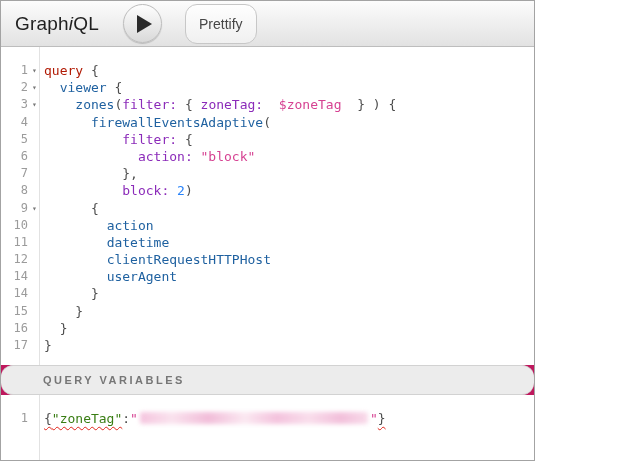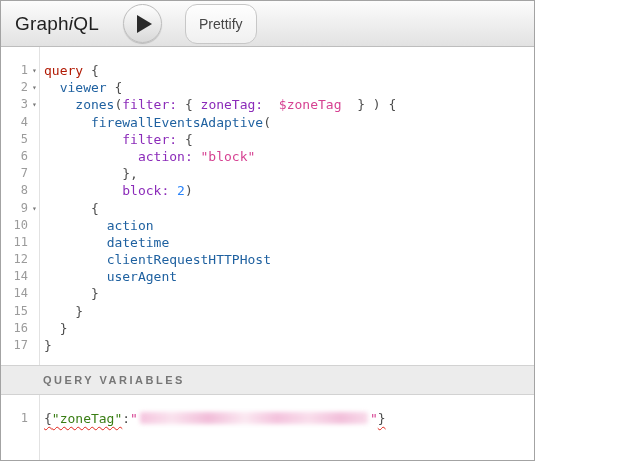--- a/index.html
+++ b/index.html
@@ -69,21 +69,21 @@
   .tk-redacted{
     display:inline-block;width:228px;height:12px;vertical-align:-1px;margin:0 2px;
     border-radius:3px;opacity:.8;filter:blur(2.2px);
     background:linear-gradient(90deg,#f2b6d6 0%,#f9dcea 14%,#eeadd0 30%,#fae3ee 46%,#f1b4d5 60%,#f8d6e7 74%,#efb0d2 88%,#f7d2e5 100%);
   }
   
   .vars-header{
     flex:none;height:30px;box-sizing:border-box;
     border-top:1px solid #d2d2d2;border-bottom:1px solid #d2d2d2;
     background:#ececec;display:flex;align-items:center;
-    padding-left:42px;cursor:pointer;
+    padding-left:42px;cursor:pointer;border-radius:12px;
   }
   .vars-header span{
     font-size:11px;font-weight:bold;letter-spacing:2.5px;color:#767676;
   }
 </style>
 </head>
 <body>
 
 <div class="app">
 

